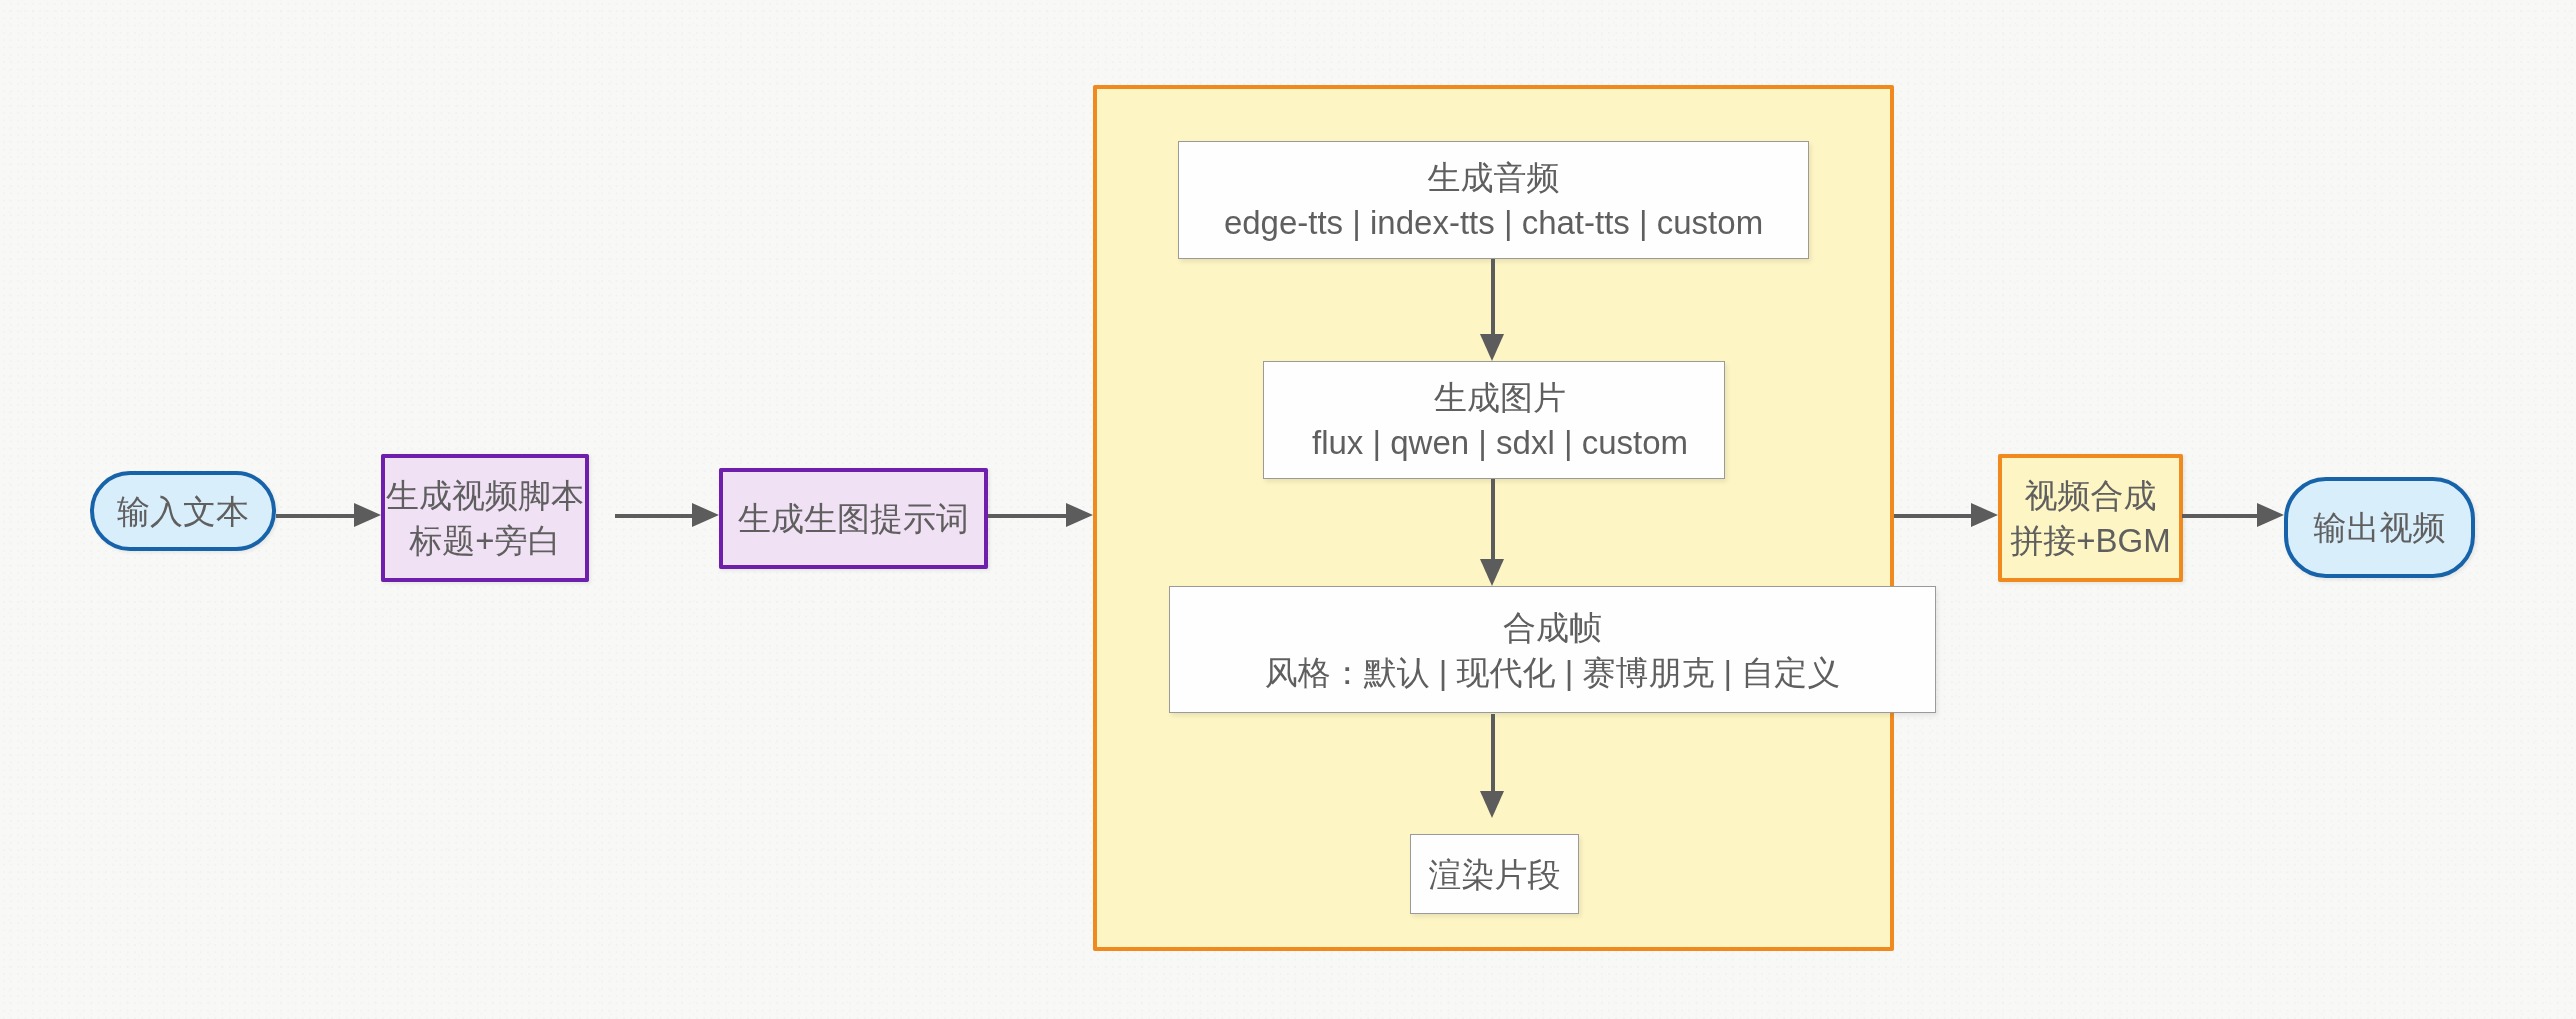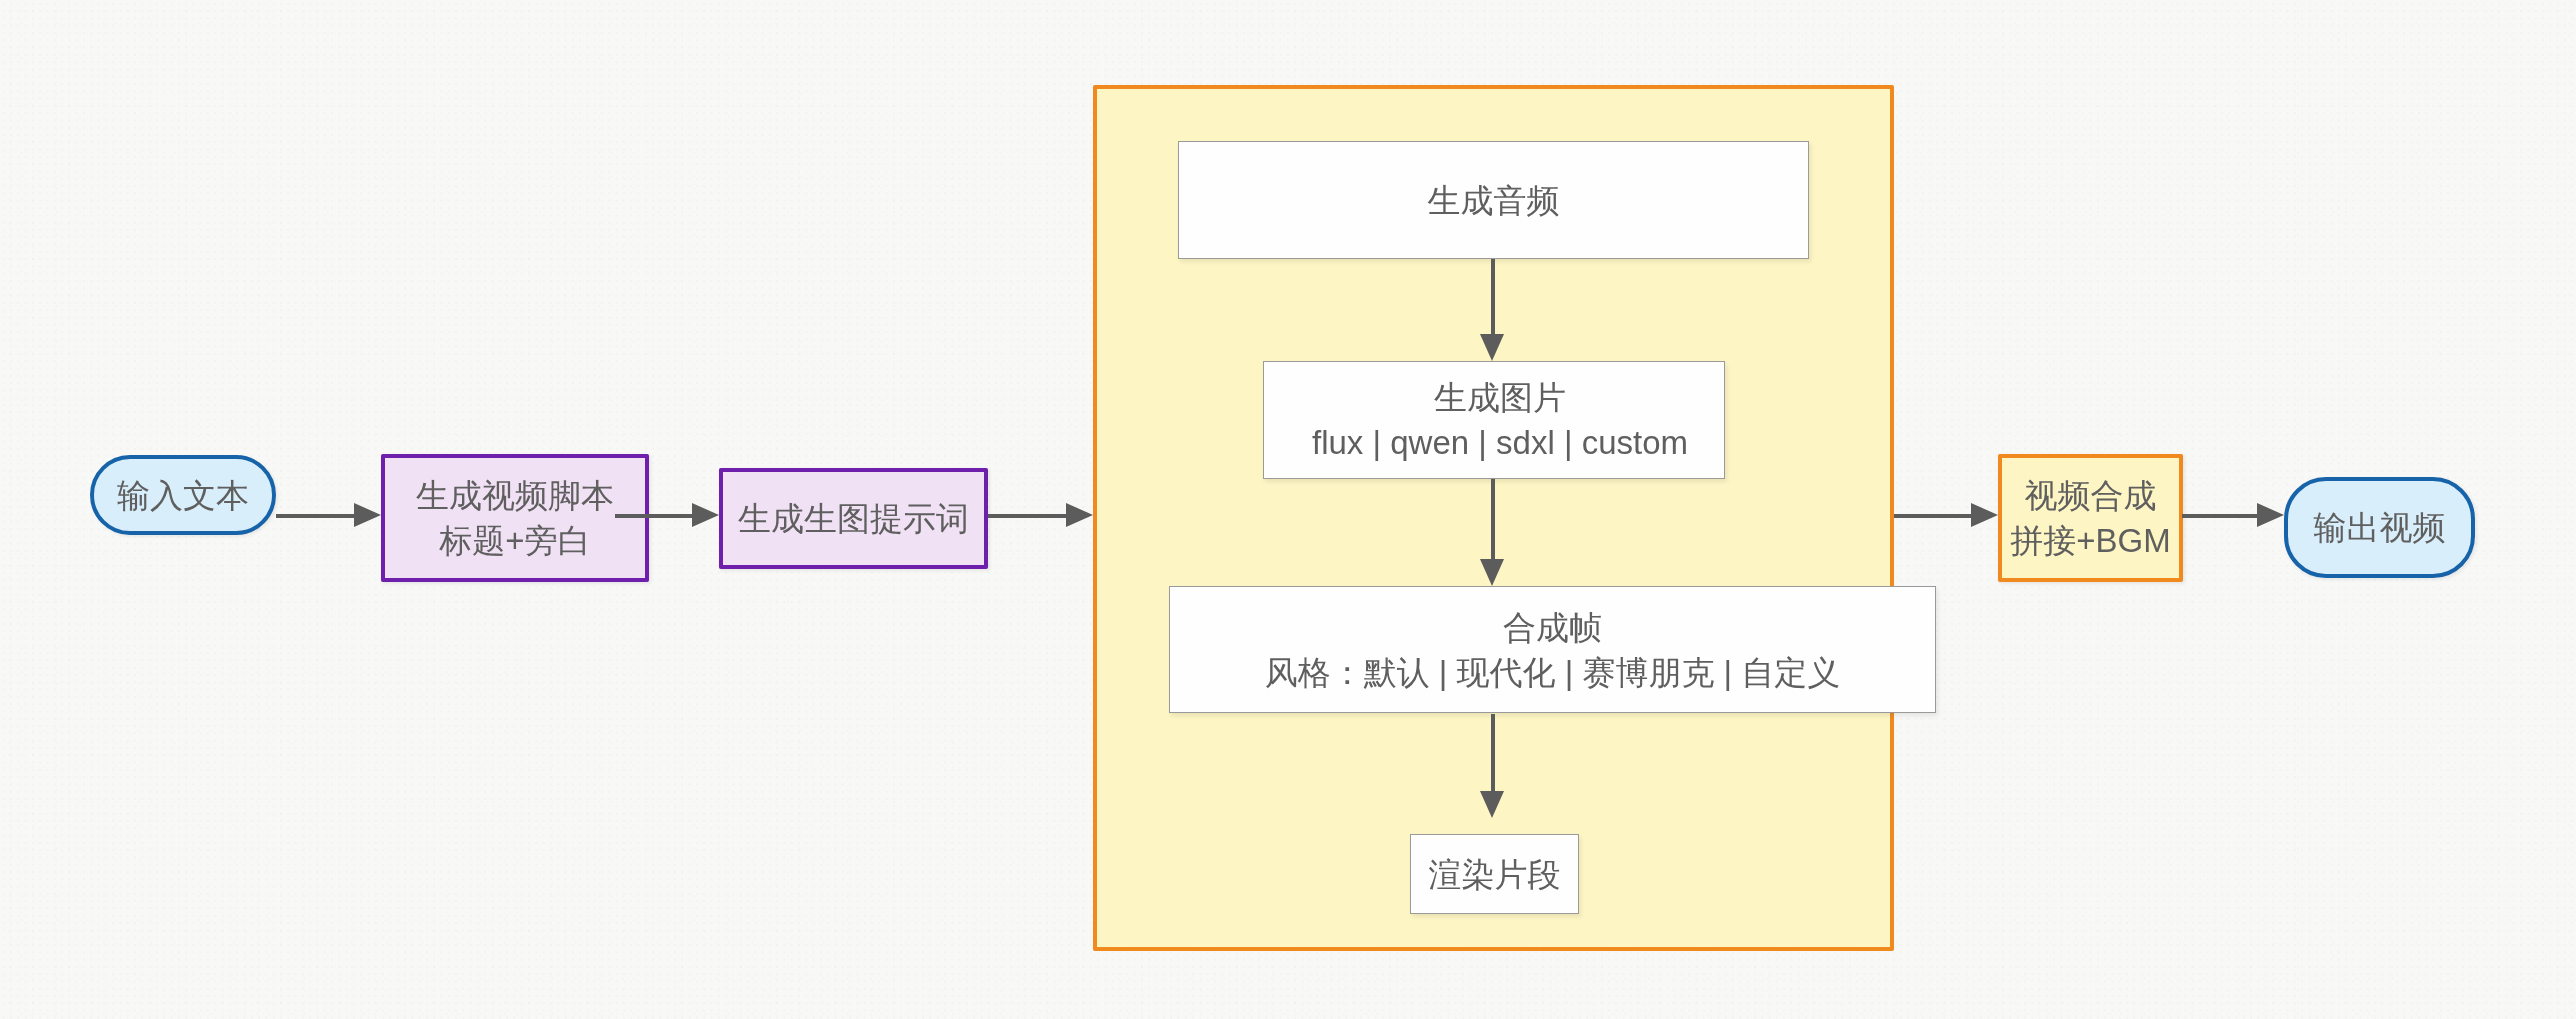--- a/index.html
+++ b/index.html
@@ -96,30 +96,30 @@
     border-top: 27px solid var(--arrow, #5c5c5c);
     border-left: 12.7px solid transparent;
     border-right: 12.7px solid transparent;
   }
 </style>
 </head>
 <body>
 
 <div class="canvas">
 
-  <div class="node stadium" style="left:90px; top:455px; width:186px; height:80px;">
+  <div class="node stadium" style="left:90px; top:471px; width:186px; height:80px;">
     <span class="line">输入文本</span>
   </div>
 
   <div class="arrow-h" style="left:276px; top:516px; width:105px;">
     <div class="stem"></div>
     <div class="head"></div>
   </div>
 
-  <div class="node pbox" style="left:381px; top:454px; width:268px; height:128px;">
+  <div class="node pbox" style="left:381px; top:454px; width:208px; height:128px;">
     <span class="line">生成视频脚本</span>
     <span class="line">标题+旁白</span>
   </div>
 
   <div class="arrow-h" style="left:615px; top:516px; width:104px;">
     <div class="stem"></div>
     <div class="head"></div>
   </div>
 
   <div class="node pbox" style="left:719px; top:468px; width:269px; height:101px;text-align:center;">
@@ -128,20 +128,21 @@
 
   <div class="arrow-h" style="left:988px; top:516px; width:105px;">
     <div class="stem"></div>
     <div class="head"></div>
   </div>
 
   <div class="group" style="left:1093px; top:85px; width:801px; height:866px;"></div>
 
   <div class="node wbox" style="left:1178px; top:141px; width:631px; height:118px;">
     <span class="line">生成音频</span>
+    <span class="line">edge-tts | index-tts | chat-tts | custom</span>
   </div>
 
   <div class="arrow-v" style="left:1493px; top:259px; height:102px;">
     <div class="stem"></div>
     <div class="head"></div>
   </div>
 
   <div class="node wbox" style="left:1263px; top:361px; width:462px; height:118px;padding-left:12px;">
     <span class="line">生成图片</span>
     <span class="line">flux | qwen | sdxl | custom</span>

